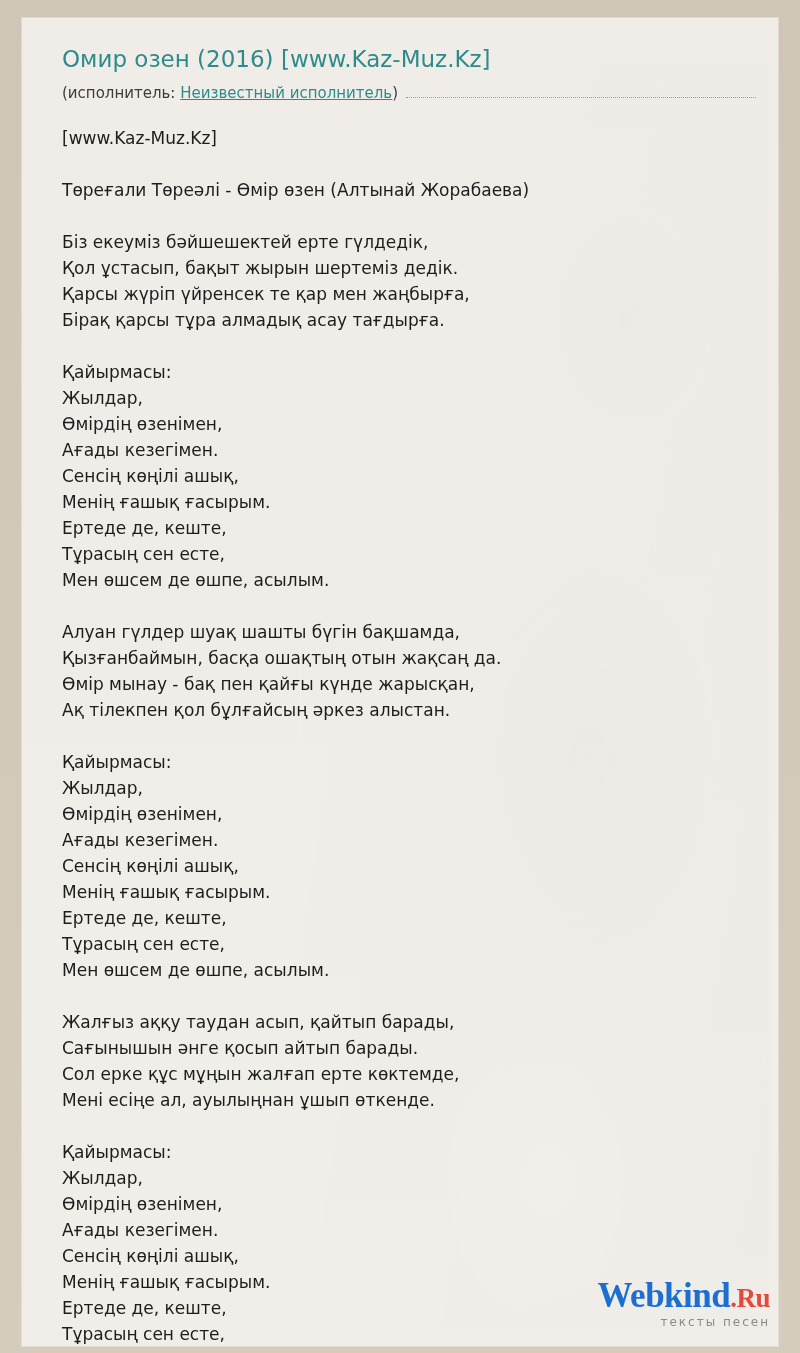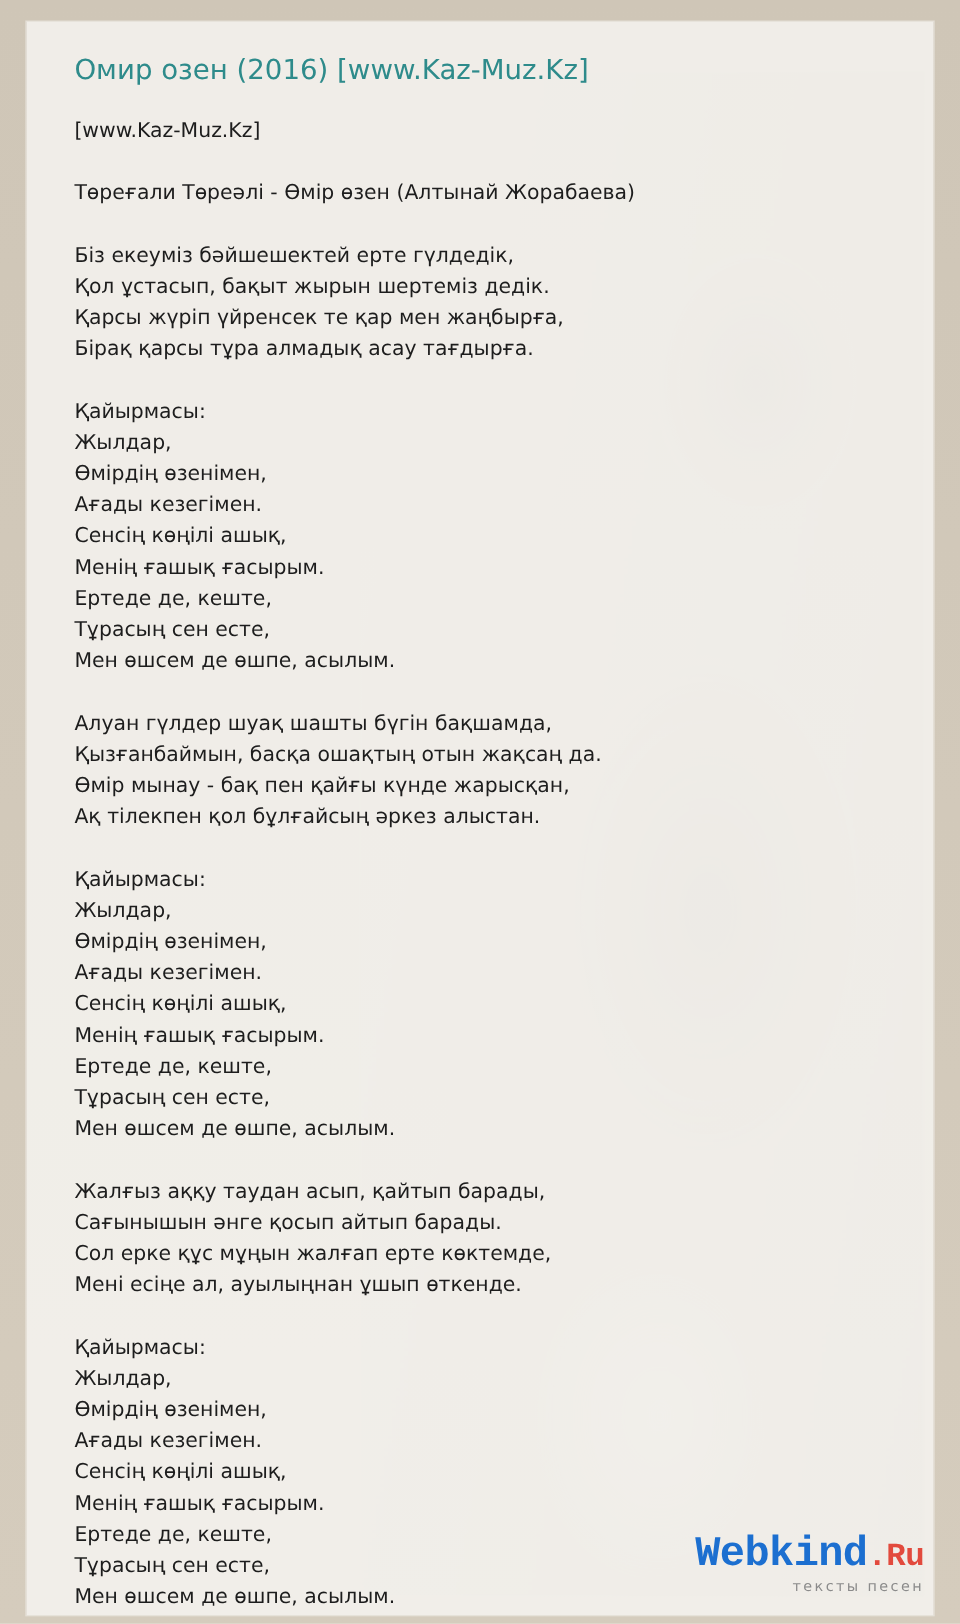--- a/index.html
+++ b/index.html
@@ -89,21 +89,21 @@
   .watermark {
     position: absolute;
     right: 30px;
     bottom: 24px;
     text-align: right;
     user-select: none;
   }
   .wm-main {
     font-size: 35px;
     font-weight: bold;
-    font-family: Liberation Mono, monospace;
+    font-family: Liberation Serif, serif;
     color: #1c6fd0;
     letter-spacing: -0.5px;
     line-height: 38px;
   }
   .wm-main .ru { color: #e24a3d; font-size: 27px; }
   .wm-sub {
     font-size: 12px;
     color: #8b8b8b;
     letter-spacing: 2px;
     margin-top: -2px;
@@ -113,20 +113,27 @@
 </head>
 <body>
 
 <div class="page">
   <div class="bg-photo"></div>
 
   <div class="sheet">
 
     <h1 class="title">Омир озен (2016) [www.Kaz-Muz.Kz]</h1>
 
+    <div class="performer-row">
+      <span class="label">(исполнитель:</span>
+      <span>&nbsp;</span>
+      <a class="performer-link">Неизвестный исполнитель</a>
+      <span>)</span>
+      <span class="dots"></span>
+    </div>
 
     <div class="lyrics">[www.Kaz-Muz.Kz]
 
 Төреғали Төреәлі - Өмір өзен (Алтынай Жорабаева)
 
 Біз екеуміз бәйшешектей ерте гүлдедік,
 Қол ұстасып, бақыт жырын шертеміз дедік.
 Қарсы жүріп үйренсек те қар мен жаңбырға,
 Бірақ қарсы тұра алмадық асау тағдырға.
 

